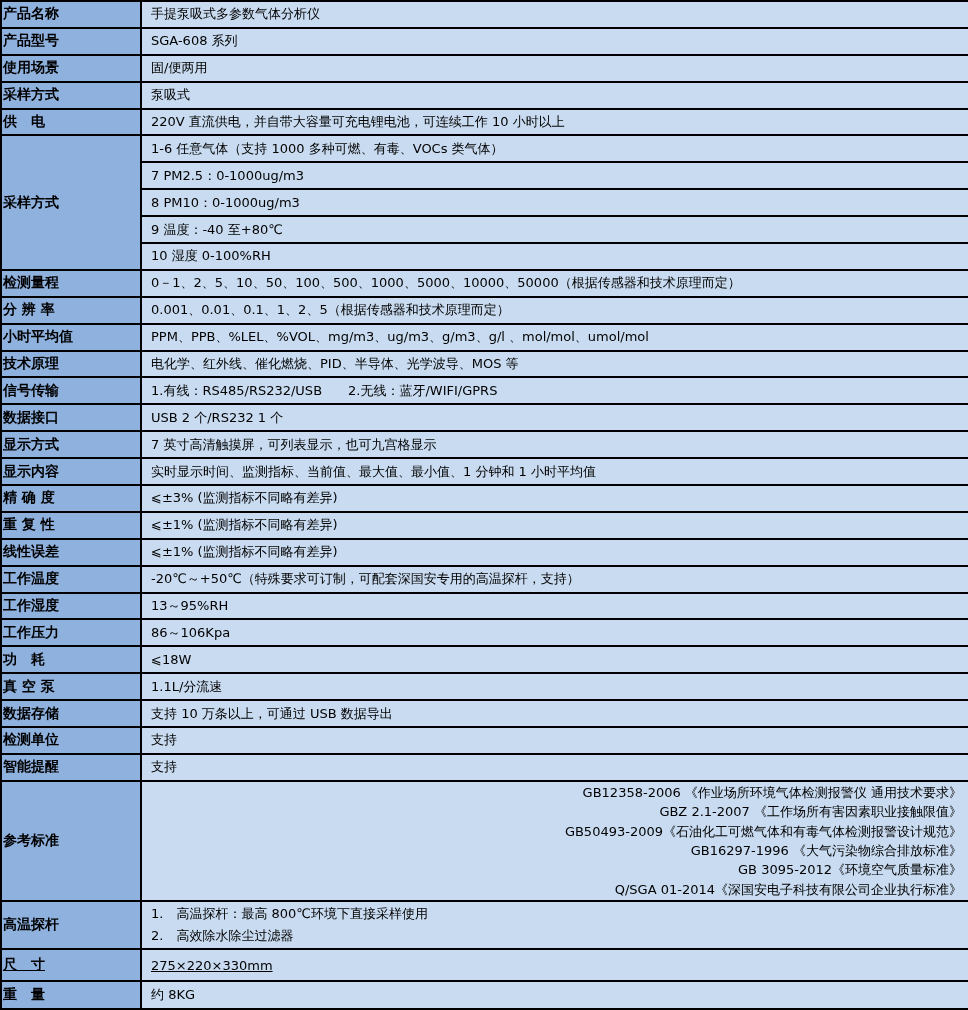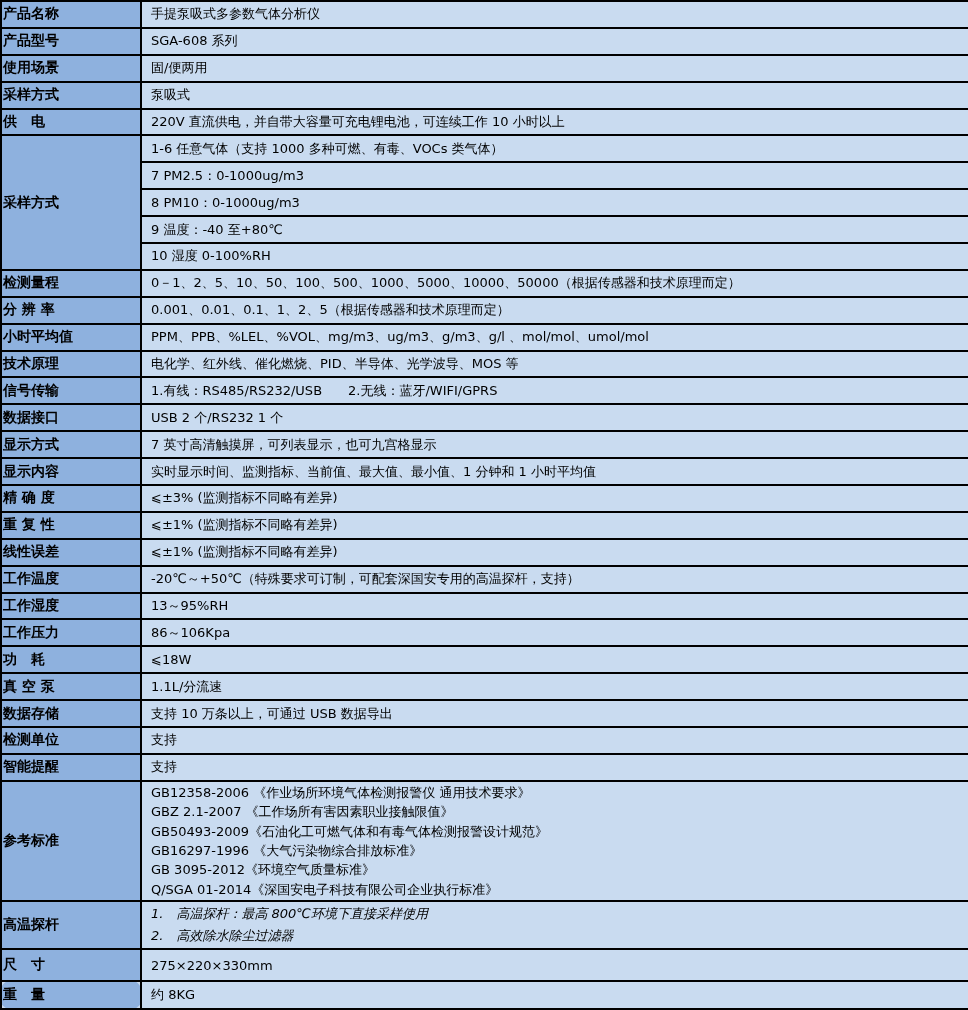--- a/index.html
+++ b/index.html
@@ -24,26 +24,26 @@
     white-space: pre;
   }
   td.value {
     background: #c9dbf0;
     font-size: 13px;
     padding: 1px 6px 1px 9px;
     white-space: nowrap;
     text-align: left;
     margin-top: 37px;
   }
-  td.value .line { line-height: 19.3px; white-space: nowrap; }
+  td.value .line { line-height: 19.3px; white-space: nowrap; text-align: right; }
   td.value .opt-line { line-height: 22px; white-space: nowrap; }
   tr.ref-row td.value { height: 116px; }
-  tr.opt-row td.value { height: 44px; font-style: italic; }
-  tr.dim-row td { height: 28px; }
-  tr.weight-row td { height: 24px; border-radius: 9px; }
+  tr.opt-row td.value { height: 44px; }
+  tr.dim-row td { height: 28px; text-decoration: underline; }
+  tr.weight-row td { height: 24px; }
 </style>
 </head>
 <body>
 
 <table class="spec">
   <colgroup>
     <col style="width:140px">
     <col style="width:828px">
   </colgroup>
   <tbody>

